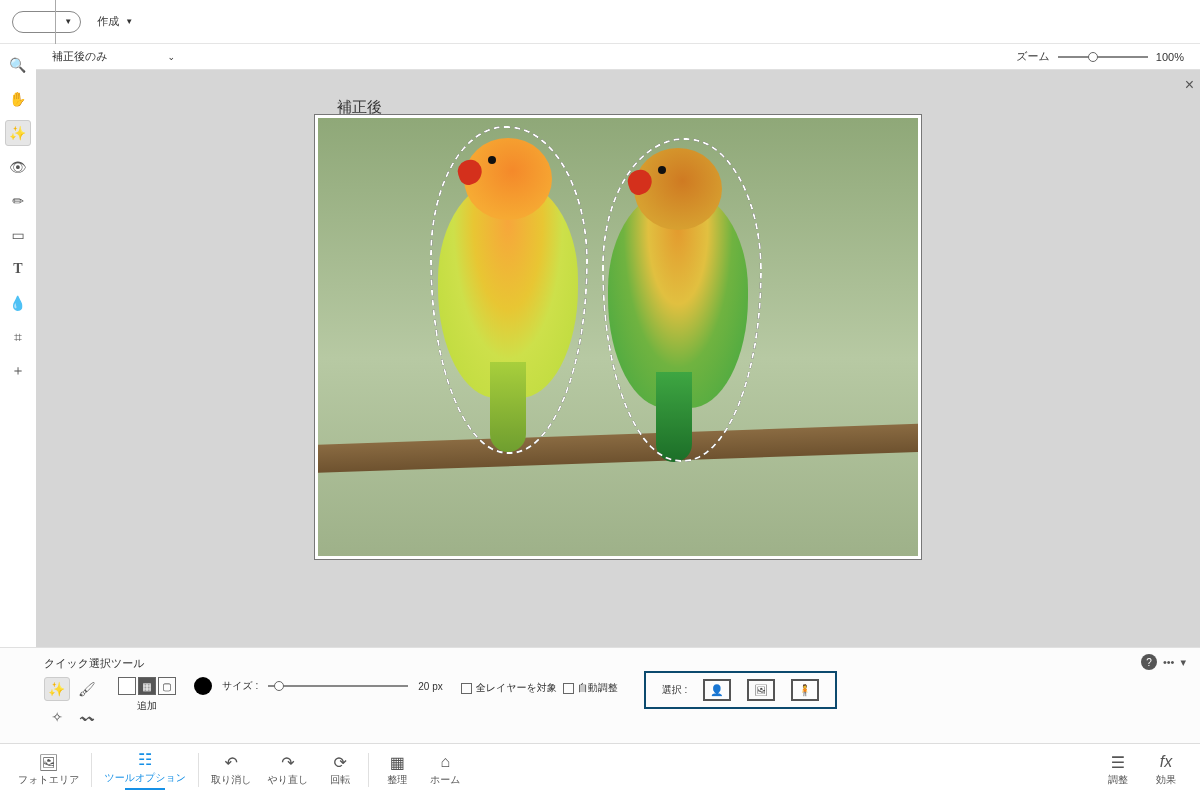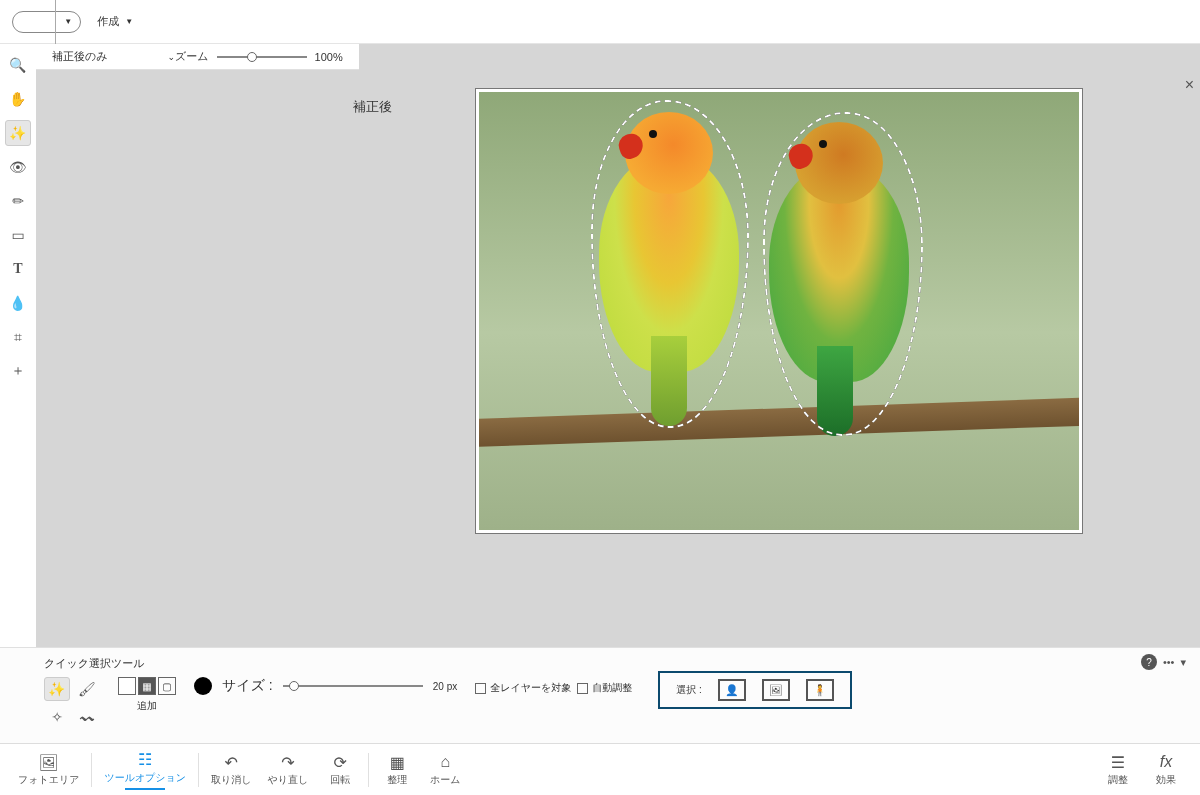--- a/index.html
+++ b/index.html
@@ -14,30 +14,30 @@
 .top-tabs { flex: 1; display: flex; justify-content: center; gap: 40px; }
 .top-tab { font-size: 12px; color: #666; padding: 0 4px 10px; border-bottom: 3px solid transparent; cursor: pointer; }
 .top-tab.active { color: #1690e6; border-bottom-color: #1690e6; }
 
 
 .main { display: flex; height: 603px; }
 .side-tools { width: 36px; background: #fff; display: flex; flex-direction: column; align-items: center; padding-top: 8px; gap: 8px; }
 .tool-btn { width: 26px; height: 26px; display: flex; align-items: center; justify-content: center; border-radius: 3px; cursor: pointer; font-size: 14px; color: #555; }
 .tool-btn.active { background: #e6e6e6; border: 1px solid #ccc; }
 
-.canvas-area { flex: 1; background: #d6d6d6; position: relative; display: flex; flex-direction: row; }
+.canvas-area { flex: 1; background: #d6d6d6; position: relative; display: flex; flex-direction: column; }
 .canvas-header { height: 26px; background: #fff; display: flex; align-items: center; padding: 0 16px; justify-content: space-between; border-bottom: 1px solid #e0e0e0; }
 .view-dd { font-size: 11px; display: flex; align-items: center; gap: 60px; cursor: pointer; }
 .zoom-group { display: flex; align-items: center; gap: 8px; font-size: 11px; }
 .zoom-slider { width: 90px; height: 2px; background: #888; position: relative; }
 .zoom-slider .knob { width: 10px; height: 10px; border: 1px solid #666; background: #fff; border-radius: 50%; position: absolute; top: -4px; left: 30px; }
 .close-x { position: absolute; right: 6px; top: 32px; font-size: 16px; color: #555; cursor: pointer; }
 
 .canvas-wrap { flex: 1; display: flex; justify-content: center; align-items: flex-start; padding-top: 44px; }
-.canvas-label { position: absolute; top: 54px; left: 317px; font-size: 13px; }
+.canvas-label { position: absolute; top: 54px; left: 301px; font-size: 15px; }
 .canvas-frame { width: 608px; height: 446px; border: 1px solid #777; background: #fff; padding: 3px; position: relative; }
 .image { width: 100%; height: 100%; position: relative; overflow: hidden; background: linear-gradient(180deg, #8fa878 0%, #b7c9a3 55%, #9eb189 100%); }
 
 
 .branch { position: absolute; bottom: 94px; left: -20px; width: 660px; height: 28px; background: linear-gradient(180deg, #8a6b42, #6e522f); border-radius: 14px; transform: rotate(-2deg); }
 .bird { position: absolute; }
 .bird.left { left: 120px; top: 60px; }
 .bird.right { left: 290px; top: 70px; }
 .body { width: 140px; height: 220px; border-radius: 60% 60% 50% 50% / 55% 55% 60% 60%; position: relative; }
 .bird.left .body { background: radial-gradient(ellipse at 50% 20%, #f7a63b 0%, #e8c633 35%, #cde04a 55%, #bada3a 100%); }
@@ -181,21 +181,21 @@
     <div class="add-group">
       <div class="add-icons">
         <div class="add-ico" style="background:#fff"></div>
         <div class="add-ico" style="background:#555;color:#fff">▦</div>
         <div class="add-ico">▢</div>
       </div>
       <span style="font-size:10px">追加</span>
     </div>
     <div class="size-group">
       <div class="dot"></div>
-      <span style="font-size:14px">サイズ :</span>
+      <span style="font-size:10px">サイズ :</span>
       <div class="sz-slider">
           <div class="knob"></div>
         </div>
       <span style="font-size:10px">20 px</span>
     </div>
     <div class="chk-stack">
       <label class="chk">
           <span class="box"></span>
           <span>全レイヤーを対象</span>
         </label>

